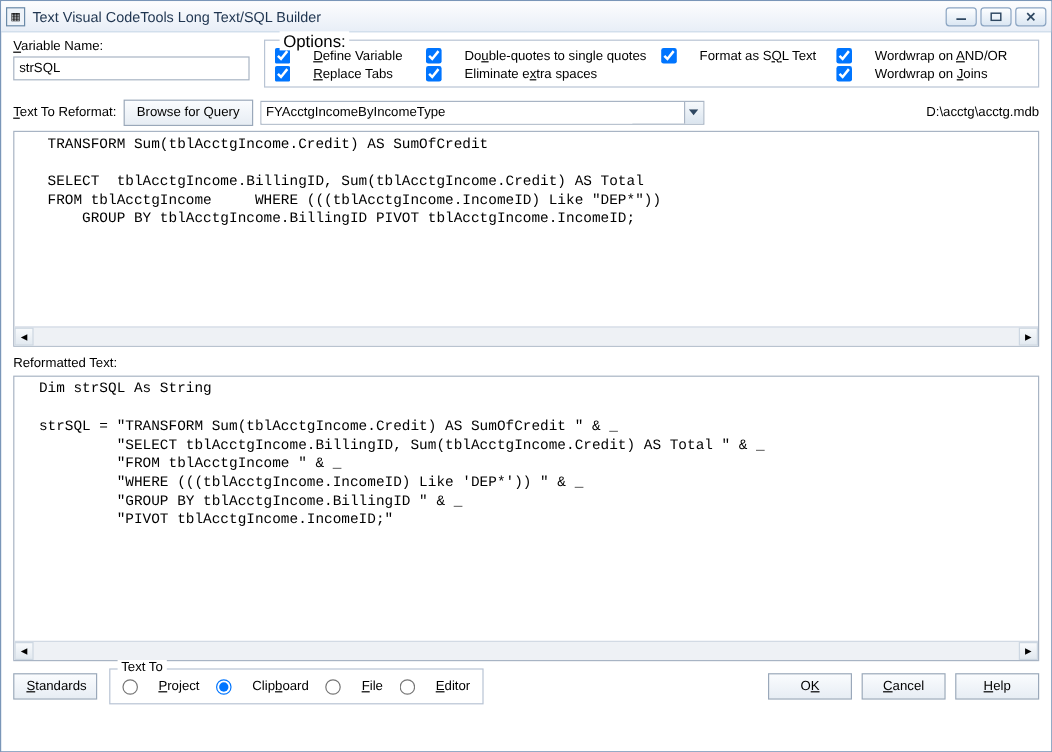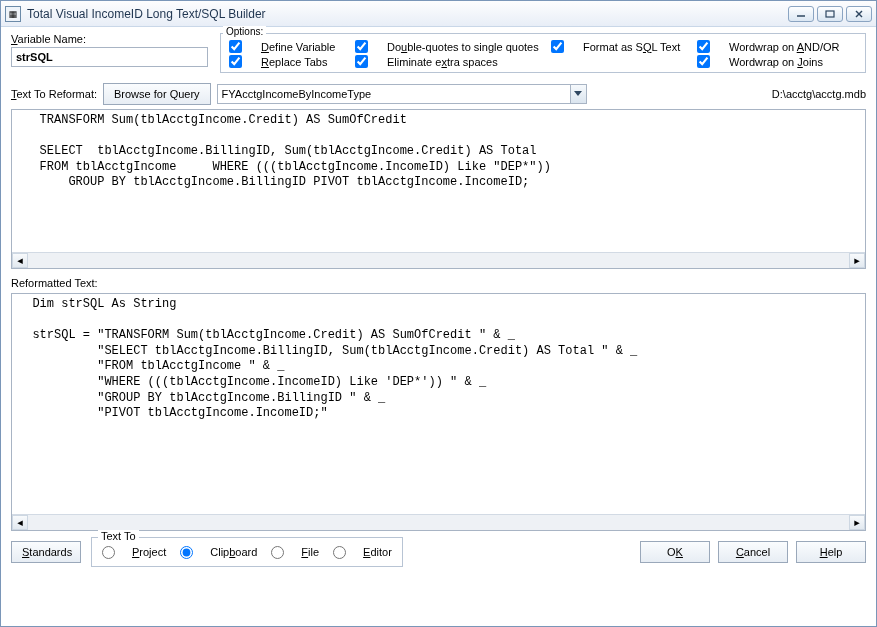--- a/index.html
+++ b/index.html
@@ -59,34 +59,33 @@
   }
   .var-col { width: 250px; }
   .label { font-size: 11px; margin-bottom: 2px; }
   .text-input {
     width: 100%;
     height: 20px;
     border: 1px solid #a8b4c4;
     padding: 1px 4px;
     font-size: 11px;
     font-family: inherit;
-    font-weight: bold;
   }
   .fieldset {
     border: 1px solid #b8c4d4;
     padding: 2px 8px 4px 8px;
     position: relative;
     flex: 1;
   }
   .fieldset > .legend {
     position: absolute;
-    top: -8px; left: 2px;
+    top: -8px; left: 12px;
     background: #fff;
     padding: 0 3px;
-    font-size: 10px;
+    font-size: 14px;
   }
   .opts-grid {
     display: grid;
     grid-template-columns: 120px 190px 140px 160px;
     row-gap: 2px;
     column-gap: 6px;
     padding-top: 4px;
   }
   .chk {
     display: flex;
@@ -149,21 +148,21 @@
   }
   .textpane {
     flex: 1;
     overflow: hidden;
     padding: 3px 6px;
     font-family: "Courier New", monospace;
     font-size: 12px;
     white-space: pre;
     line-height: 1.3;
   }
-  .pane1 { height: 160px; }
+  .pane1 { height: 180px; }
   .pane2 { height: 238px; }
   .hscroll {
     height: 16px;
     background: #eef1f5;
     border-top: 1px solid #d2dae4;
     display: flex;
   }
   .hscroll .arrow {
     width: 16px; height: 100%;
     background: linear-gradient(#f8fafc,#e2e9f0);
@@ -209,21 +208,21 @@
   }
   .footer-btns .btn, .standards-btn { width: 70px; }
 </style>
 </head>
 <body>
 
 <div class="window">
 
   <div class="titlebar">
     <span class="app-icon">▦</span>
-    <span class="title">Total Visual IncomeID Long Text/SQL Builder</span>
+    <span class="title">Text Visual CodeTools Long Text/SQL Builder</span>
     <div class="win-btns">
       <span class="win-btn">
         <svg width="10" height="8">
             <line x1="1" y1="6" x2="9" y2="6" stroke="#2e4761" stroke-width="1.5"></line>
           </svg>
       </span>
       <span class="win-btn">
         <svg width="10" height="8">
             <rect x="1" y="1" width="8" height="6" fill="none" stroke="#2e4761" stroke-width="1.2"></rect>
           </svg>

